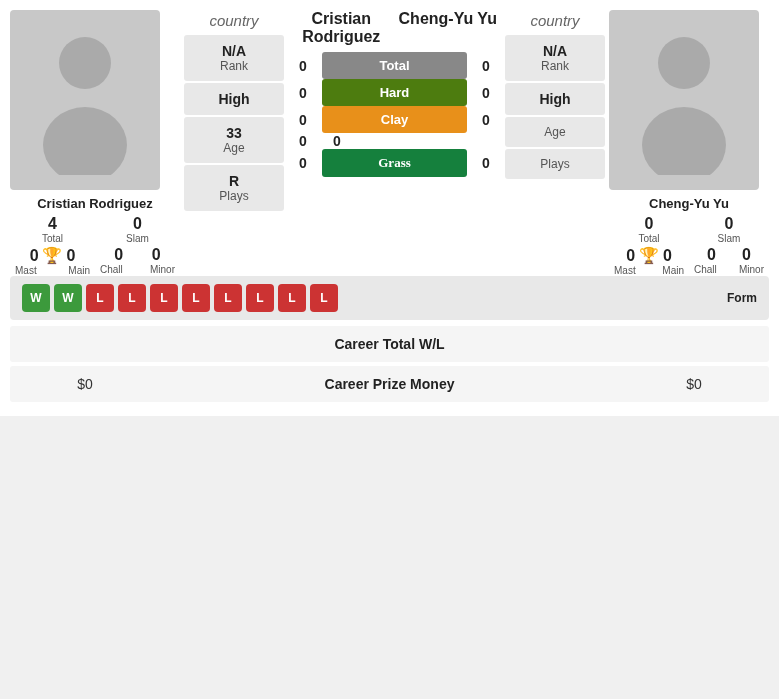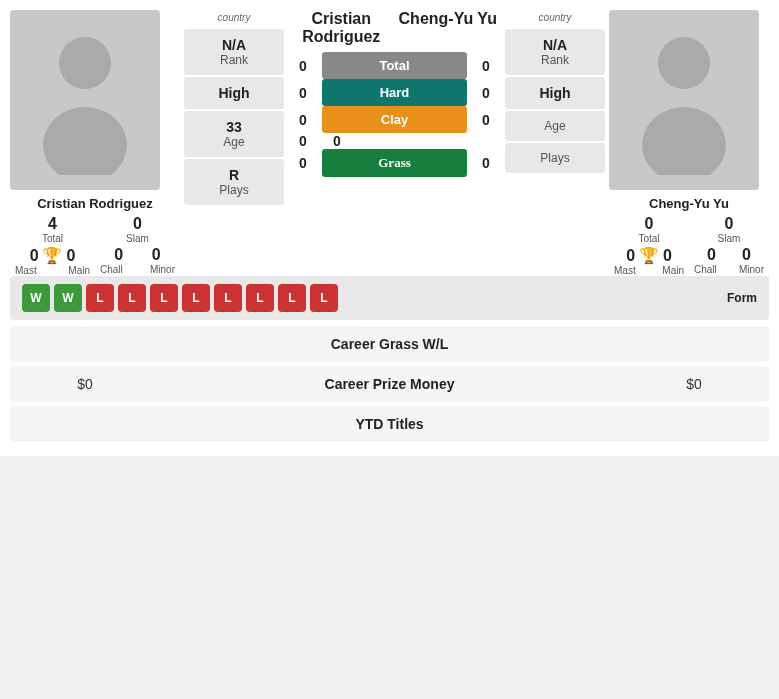--- a/index.html
+++ b/index.html
@@ -91,21 +91,21 @@
       font-size: 13px;
       font-weight: bold;
       border-radius: 3px;
     }
 
     .surface-total {
       background: #888;
     }
 
     .surface-hard {
-      background: #0f766e;
+      background: #4d7c0f;
     }
 
     .surface-clay {
       background: #e8901a;
     }
 
     .surface-indoor {
       background: #4a90d9;
     }
 
@@ -245,21 +245,21 @@
       font-weight: bold;
       color: #222;
     }
 
     .stat-col-label {
       font-size: 12px;
       color: #555;
     }
 
     .country-flag {
-      font-size: 10px;
+      font-size: 15px;
       color: #666;
       text-align: center;
       padding: 2px 0 4px;
       font-style: italic;
     }
 
   </style>
 </head>
 <body>
 
@@ -444,28 +444,23 @@
         <div class="form-badge badge-l">L</div>
         <div class="form-badge badge-l">L</div>
         <div class="form-badge badge-l">L</div>
       </div>
     <div class="form-label">Form</div>
   </div>
 
   <div id="bottom-rows-container">
   <div class="info-row">
         <div class="info-row-left"></div>
-        <div class="info-row-label">Career Grass W/L</div>
+        <div class="info-row-label">Career Total W/L</div>
         <div class="info-row-right"></div>
       </div>
       <div class="info-row">
         <div class="info-row-left">$0</div>
         <div class="info-row-label">Career Prize Money</div>
         <div class="info-row-right">$0</div>
       </div>
-      <div class="info-row">
-        <div class="info-row-left"></div>
-        <div class="info-row-label">YTD Titles</div>
-        <div class="info-row-right"></div>
-      </div>
     </div>
 
 </div>
 
 </body></html>

